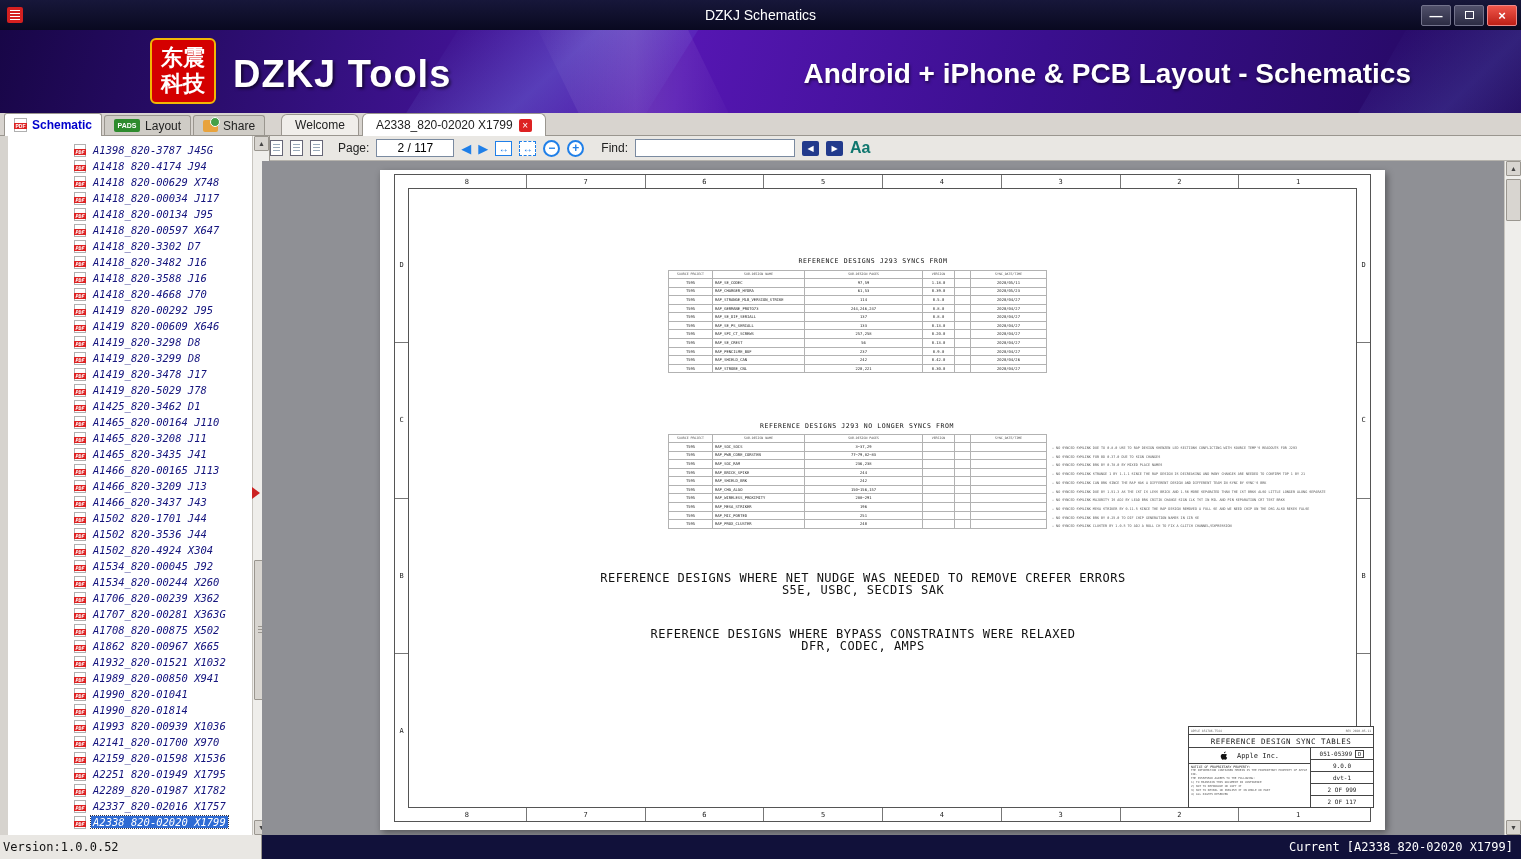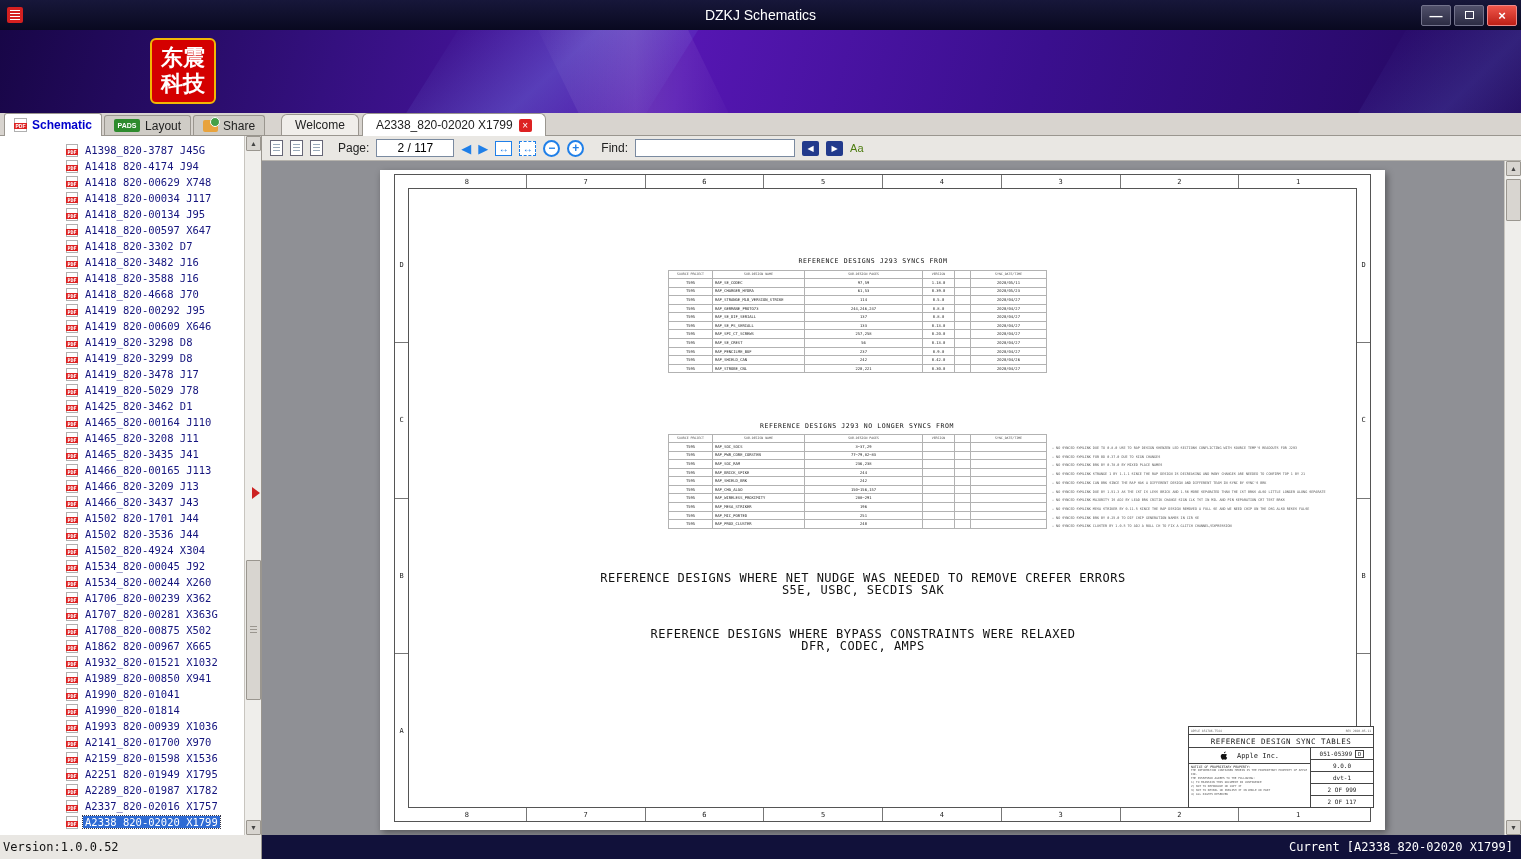--- a/index.html
+++ b/index.html
@@ -77,25 +77,25 @@
   .find-input { width:160px; }
   .nav-tri { font-size:13px; color:#1f7fe8; line-height:1; cursor:default; }
   .fit-box { width:17px; height:15px; border:1px solid #1f7fe8; color:#1f7fe8; font-size:10px;
     display:flex; align-items:center; justify-content:center; background:#fff; }
   .fit-box.dashed { border-style:dashed; }
   .zoom-circle { width:17px; height:17px; border:2px solid #1f7fe8; border-radius:50%;
     color:#1f7fe8; font-size:12px; font-weight:bold; display:flex; align-items:center; justify-content:center;
     background:#fff; line-height:1; }
   .find-nav { width:17px; height:15px; background:#223a8c; color:#fff; font-size:8px;
     display:flex; align-items:center; justify-content:center; border-radius:2px; }
-  .case-ic { color:#4d7c0f; font-size:11px; font-weight:normal; }
+  .case-ic { color:#0f766e; font-size:16px; font-weight:bold; }
 
   
-  .sidebar { position:absolute; top:136px; left:0; width:262px; bottom:24px; background:#fff;
-    border-right:1px solid #9a968f; overflow:hidden; }
+  .sidebar { position:absolute; top:136px; left:8px; width:262px; bottom:24px; background:#fff;
+    border-right:1px solid #9a968f; overflow:hidden;font-style:italic; }
   .file-list { position:absolute; top:6px; left:0; right:17px; bottom:0; overflow:hidden; }
   .file-item { height:16px; display:flex; align-items:center; gap:5px; margin-left:66px;
     font-family:"DejaVu Sans Mono",monospace; font-size:10.5px; color:#14147e; white-space:nowrap; cursor:default; }
   .file-item .pdf-ic { width:12px; height:13px; }
   .file-item .label { padding:0 2px; }
   .file-item.selected .label { background:#2e6bd4; color:#fff; outline:1px dotted #334; }
 
   
   .scrollbar-v { position:absolute; top:0; right:0; width:17px; bottom:0; background:#efeeeb;
     border-left:1px solid #c8c5bf; }
@@ -198,20 +198,22 @@
   </div>
 
   <div class="banner">
     <div class="streak s1"></div>
     <div class="streak s2"></div>
     <div class="streak s3"></div>
     <div class="logo">
       <span>东震</span>
       <span>科技</span>
     </div>
+    <div class="brand">DZKJ Tools</div>
+    <div class="headline">Android + iPhone &amp; PCB Layout - Schematics</div>
   </div>
 
   <div class="tabbar">
     <div class="tool-tab active">
       <span class="pdf-ic">
           <span class="pdf-band">PDF</span>
         </span>
       <span>Schematic</span>
     </div>
     <div class="tool-tab">

